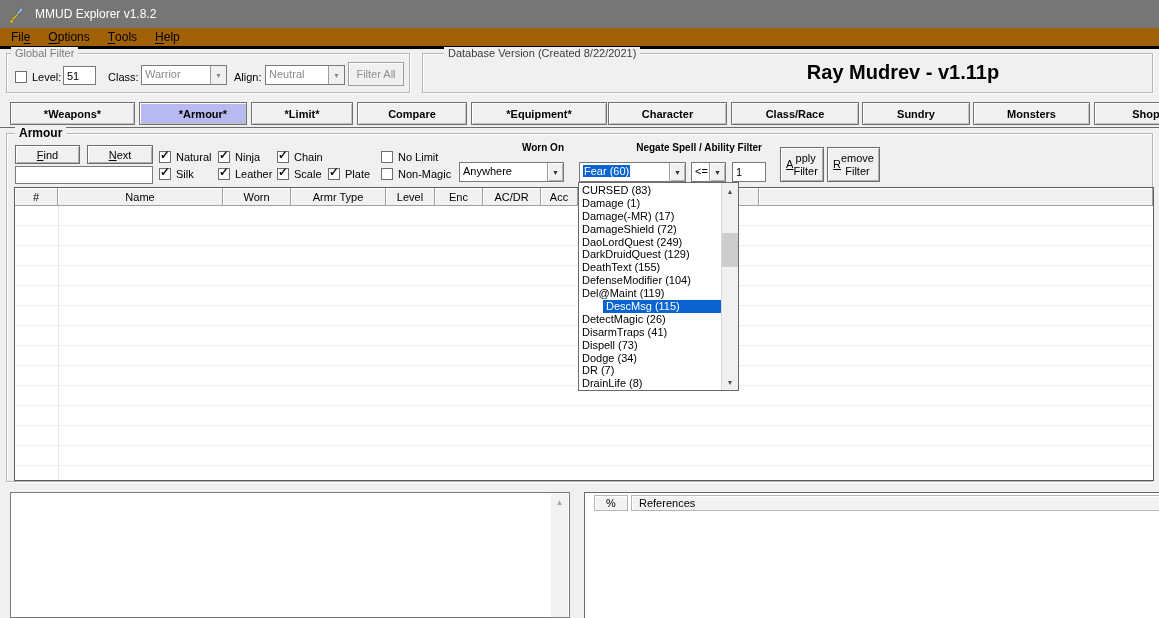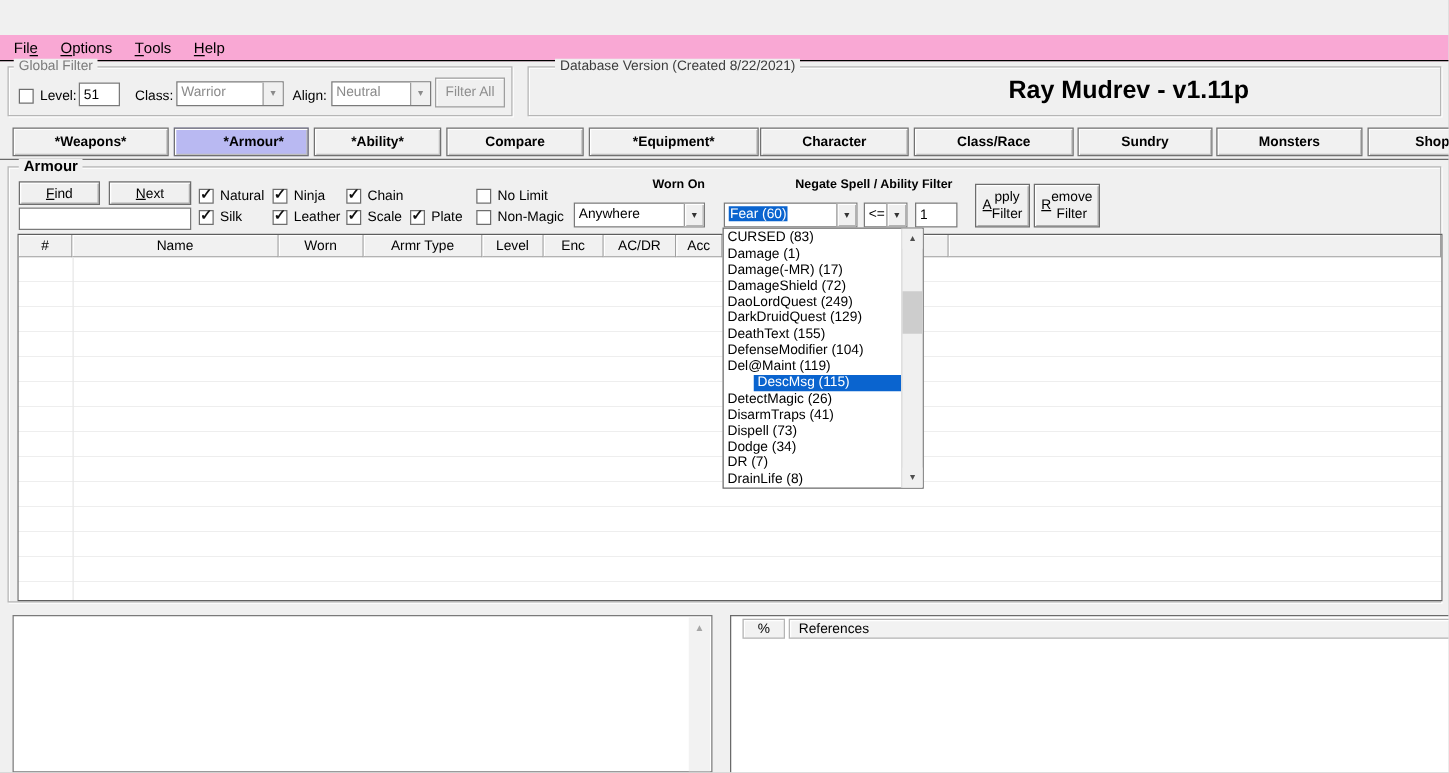--- a/index.html
+++ b/index.html
@@ -8,21 +8,21 @@
     position:relative; width:1159px; height:618px; overflow:hidden;
     background:#f0f0f0; font-family:"Liberation Sans", sans-serif; font-size:11px; color:#000;
   }
   
   .titlebar { position:absolute; left:0; top:0; width:1159px; height:28px;
     background:#767676; color:#fff; display:flex; align-items:center; }
   .app-icon { width:17px; height:17px; margin-left:9px; }
   .title-text { margin-left:9px; font-size:12px; }
   
   .menubar { position:absolute; left:0; top:28px; width:1159px; height:21px;
-    background:#f9a8d4; border-bottom:1px solid #000000; display:flex; padding-left:2px; }
+    background:#a16207; border-bottom:3px solid #000000; display:flex; padding-left:2px; }
   .menu-item { padding:0 9px; font-size:12px; height:100%; display:flex; align-items:center; white-space:pre; }
   .menu-item u { text-underline-offset:2px; }
   
   .groupbox { position:absolute; border:1px solid #b6b6b6; box-shadow:1px 1px 0 #ffffff, inset 1px 1px 0 #ffffff; }
   .group-label { position:absolute; top:-7px; background:#f0f0f0; padding:0 4px; font-size:11px; line-height:13px; white-space:nowrap; }
   .btn { position:absolute; background:#f0f0f0; border:1px solid #6d6d6d;
     box-shadow: inset 1px 1px 0 #ffffff, inset -1px -1px 0 #aeaeae;
     display:flex; align-items:center; justify-content:center; font-size:11px; text-align:center; white-space:pre-line; }
   .btn.disabled { color:#8e8e8e; border-color:#9e9e9e; box-shadow: inset 1px 1px 0 #ffffff; }
   .field { position:absolute; background:#fff; border:1px solid #7a7a7a; font-family:"Liberation Sans",sans-serif;
@@ -79,20 +79,28 @@
     background:#fff; border-left:1px solid #6a6a6a; border-top:1px solid #6a6a6a; }
   .ref-th { position:absolute; top:2px; height:16px; background:#f2f2f2;
     border:1px solid #b5b5b5; box-shadow: inset 1px 1px 0 #ffffff;
     display:flex; align-items:center; font-size:11px; }
 </style>
 </head>
 <body>
 
 <div id="app">
 
+  <div class="titlebar">
+    <svg class="app-icon" viewBox="0 0 16 16">
+      <polygon points="2,14 10,3 12,1 13,4 4,13" fill="#9fb6cc" stroke="#3a5a78" stroke-width="0.7"></polygon>
+      <rect x="2" y="10" width="7" height="2" transform="rotate(-45 5 11)" fill="#d8b63c" stroke="#7a6418" stroke-width="0.6"></rect>
+      <rect x="1" y="13" width="3" height="3" fill="#d8b63c" stroke="#7a6418" stroke-width="0.6"></rect>
+    </svg>
+    <span class="title-text">MMUD Explorer v1.8.2</span>
+  </div>
 
   <div class="menubar">
     <div class="menu-item">Fil<u>e</u></div>
     <div class="menu-item"><u>O</u>ptions</div>
     <div class="menu-item"><u>T</u>ools</div>
     <div class="menu-item"><u>H</u>elp</div>
   </div>
 
   <div class="groupbox" style="left:6px; top:53px; width:404px; height:40px;">
     <span class="group-label" style="left:4px; color:#7b7b7b;">Global Filter</span>
@@ -114,21 +122,21 @@
     <button class="btn disabled" style="left:341px; top:8px; width:56px; height:24px;">Filter All</button>
   </div>
 
   <div class="groupbox" style="left:422px; top:53px; width:731px; height:40px;">
     <span class="group-label" style="left:21px; color:#3c3c3c;">Database Version (Created 8/22/2021)</span>
     <span style="position:absolute; left:280px; top:7px; width:400px; text-align:center; font-weight:bold; font-size:20px;">Ray Mudrev - v1.11p</span>
   </div>
 
   <div class="tab" style="left:10px; width:125px;">*Weapons*</div>
   <div class="tab active" style="left:139px; width:108px;">*Armour*</div>
-  <div class="tab" style="left:251px; width:102px;">*Ability*</div>
+  <div class="tab" style="left:251px; width:102px;">*Limit*</div>
   <div class="tab" style="left:357px; width:110px;">Compare</div>
   <div class="tab" style="left:471px; width:136px;">*Equipment*</div>
   <div class="tab" style="left:608px; width:119px;">Character</div>
   <div class="tab" style="left:731px; width:128px;">Class/Race</div>
   <div class="tab" style="left:862px; width:108px;">Sundry</div>
   <div class="tab" style="left:973px; width:117px;">Monsters</div>
   <div class="tab" style="left:1094px; width:110px;">Shops</div>
   <div class="tab-underline"></div>
 
   <div class="groupbox" style="left:6px; top:133px; width:1147px; height:349px;">

